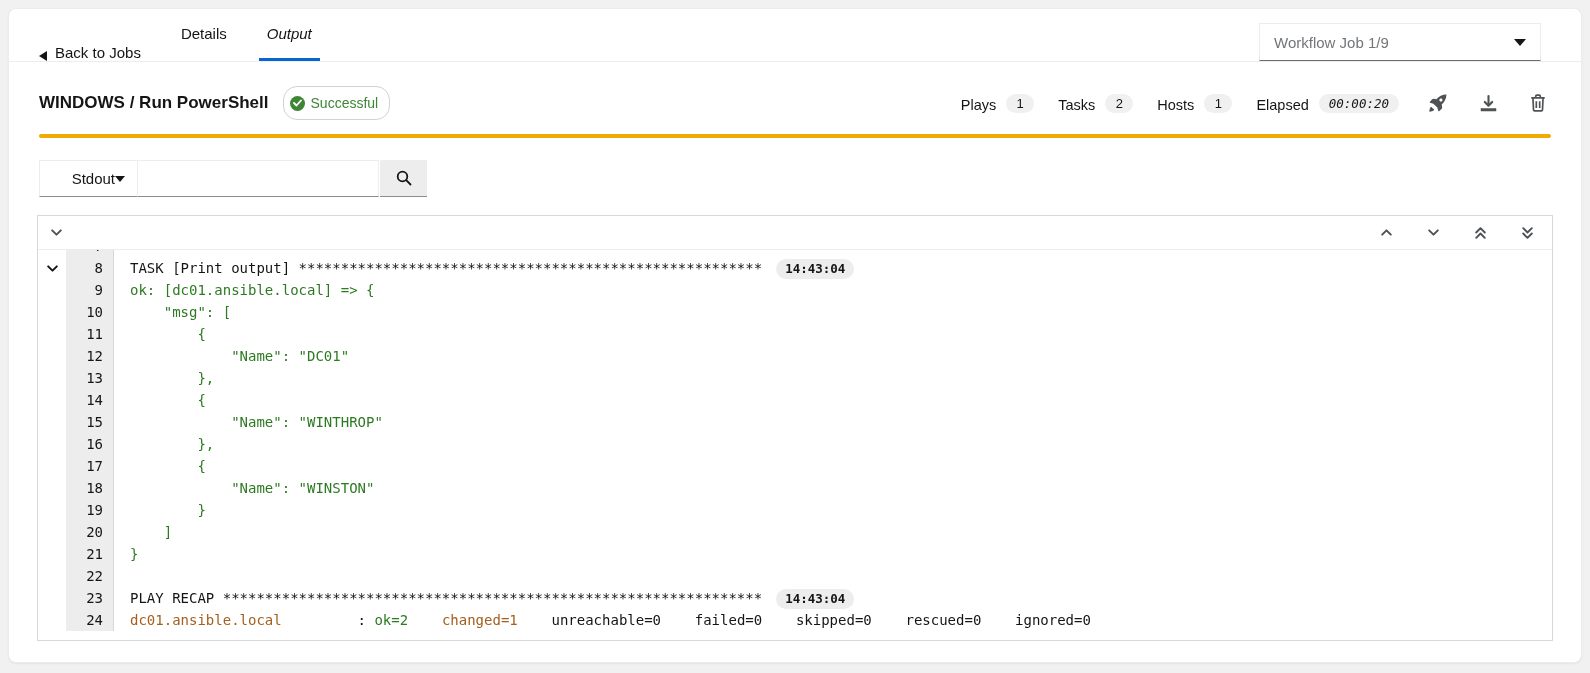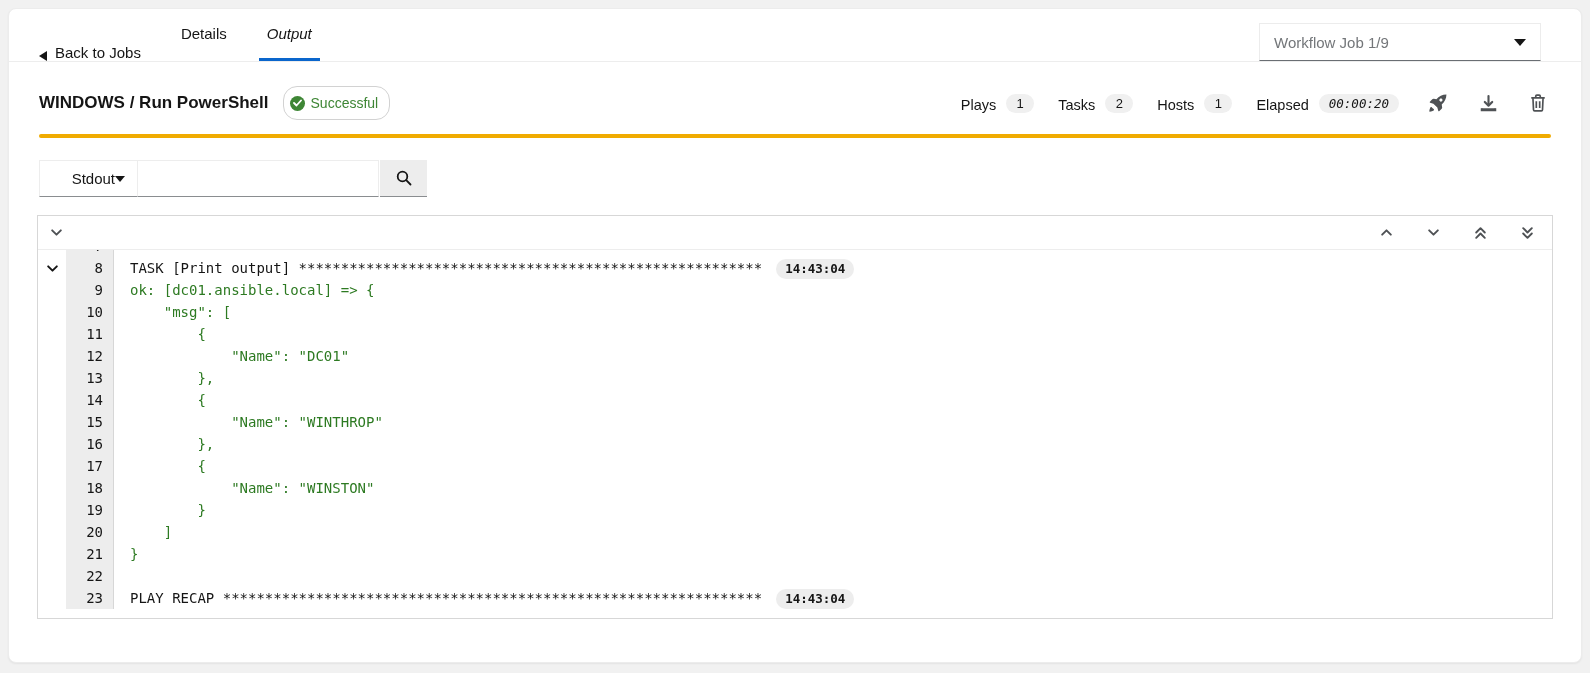--- a/index.html
+++ b/index.html
@@ -315,16 +315,21 @@
         <div class="crow">
           <div class="ccol-expand"></div>
           <div class="ccol-gutter">22</div>
           <div class="ccol-content"></div>
         </div>
         <div class="crow">
           <div class="ccol-expand"></div>
           <div class="ccol-gutter">23</div>
           <div class="ccol-content"><span class="seg-d">PLAY RECAP ****************************************************************</span><span class="ts-badge">14:43:04</span></div>
         </div>
+        <div class="crow">
+          <div class="ccol-expand"></div>
+          <div class="ccol-gutter">24</div>
+          <div class="ccol-content"><span class="seg-a">dc01.ansible.local</span><span class="seg-d">         : </span><span class="seg-g">ok=2</span><span class="seg-d">    </span><span class="seg-a">changed=1</span><span class="seg-d">    unreachable=0    failed=0    skipped=0    rescued=0    ignored=0</span></div>
+        </div>
       </div>
   </div>
 
 </div>
 
 </body></html>

